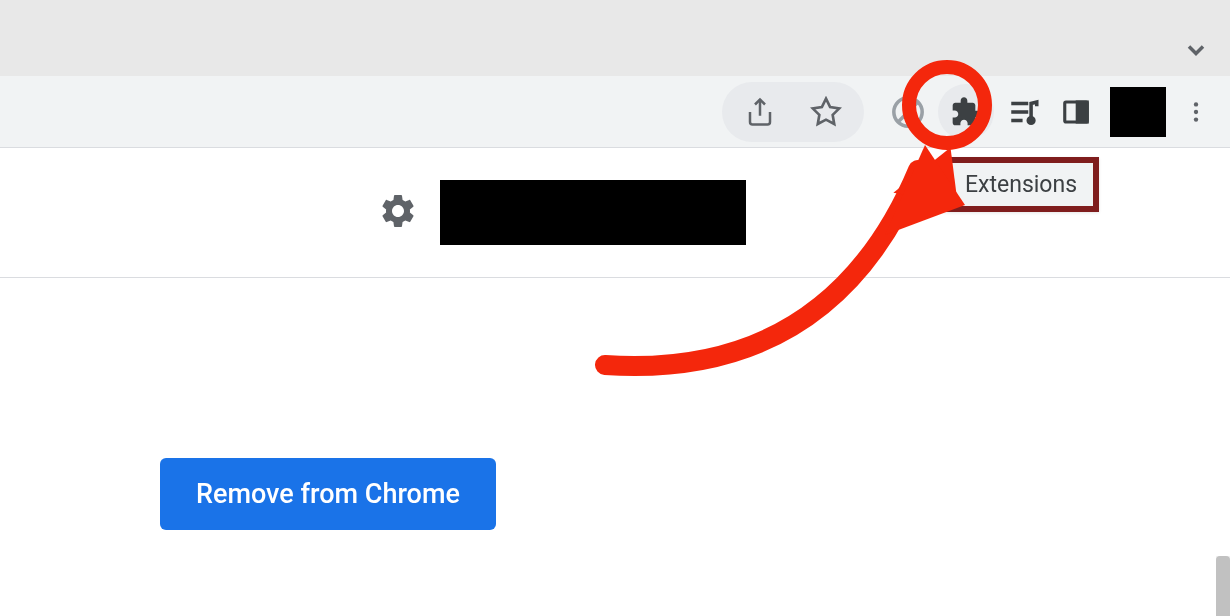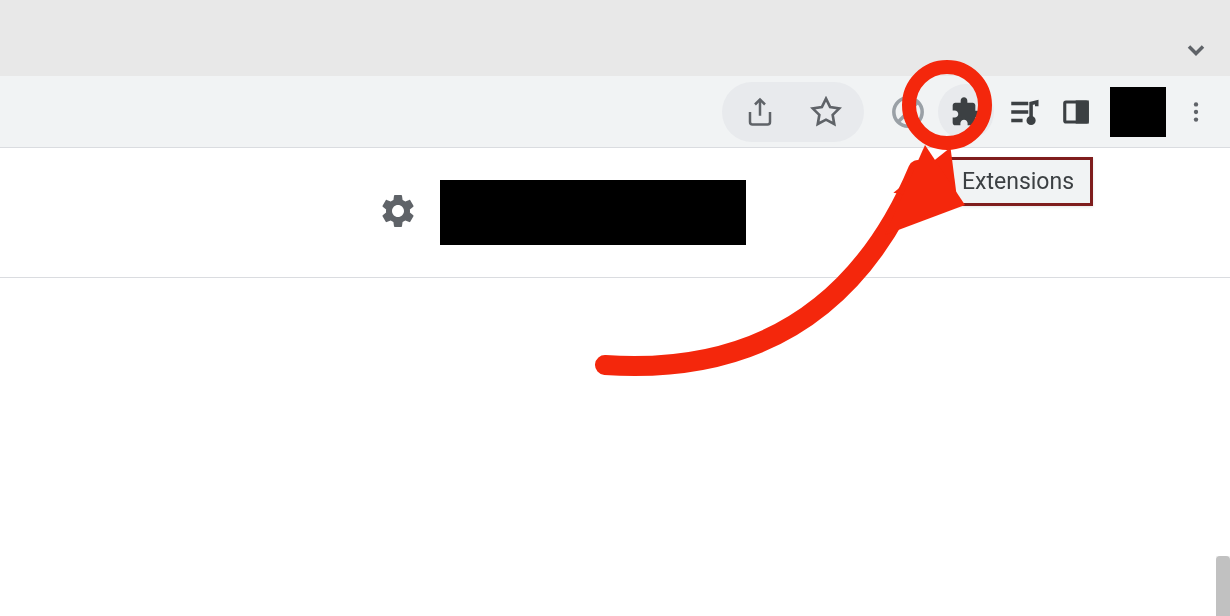--- a/index.html
+++ b/index.html
@@ -80,21 +80,21 @@
       width: 56px;
       height: 50px;
       background: #000;
       margin: 0 8px;
     }
     .tooltip {
       position: absolute;
       top: 157px;
       left: 943px;
       background: #f1f3f4;
-      border: 3px solid #7f1d1d;
+      border: 6px solid #7f1d1d;
       padding: 8px 16px;
       color: #3c4043;
       font-size: 23px;
       box-shadow: 0 1px 3px rgba(0,0,0,0.1);
       z-index: 50;
     }
     .page-header {
       width: 100%;
       height: 130px;
       background: #fff;
@@ -240,20 +240,21 @@
 <div class="page-header">
   <div class="gear-icon">
     <svg width="40" height="40" viewBox="0 0 24 24" fill="#5f6368">
       <path d="M19.14,12.94c0.04-0.3,0.06-0.61,0.06-0.94c0-0.32-0.02-0.64-0.07-0.94l2.03-1.58c0.18-0.14,0.23-0.41,0.12-0.61 l-1.92-3.32c-0.12-0.22-0.37-0.29-0.59-0.22l-2.39,0.96c-0.5-0.38-1.03-0.7-1.62-0.94L14.4,2.81c-0.04-0.24-0.24-0.41-0.48-0.41 h-3.84c-0.24,0-0.43,0.17-0.47,0.41L9.25,5.35C8.66,5.59,8.12,5.92,7.63,6.29L5.24,5.33c-0.22-0.08-0.47,0-0.59,0.22L2.74,8.87 C2.62,9.08,2.66,9.34,2.86,9.48l2.03,1.58C4.84,11.36,4.8,11.69,4.8,12s0.02,0.64,0.07,0.94l-2.03,1.58 c-0.18,0.14-0.23,0.41-0.12,0.61l1.92,3.32c0.12,0.22,0.37,0.29,0.59,0.22l2.39-0.96c0.5,0.38,1.03,0.7,1.62,0.94l0.36,2.54 c0.05,0.24,0.24,0.41,0.48,0.41h3.84c0.24,0,0.44-0.17,0.47-0.41l0.36-2.54c0.59-0.24,1.13-0.56,1.62-0.94l2.39,0.96 c0.22,0.08,0.47,0,0.59-0.22l1.92-3.32c0.12-0.22,0.07-0.47-0.12-0.61L19.14,12.94z M12,15.6c-1.98,0-3.6-1.62-3.6-3.6 s1.62-3.6,3.6-3.6s3.6,1.62,3.6,3.6S13.98,15.6,12,15.6z"></path>
     </svg>
   </div>
   <div class="title-block"></div>
 </div>
 
 <div class="content-area">
+  <button class="remove-button">Remove from Chrome</button>
 
   <div class="scrollbar-track">
     <div class="scrollbar-thumb"></div>
   </div>
 </div>
 
 <div class="annotation-overlay">
   <div class="red-circle"></div>
   <svg width="1230" height="616" style="position:absolute;top:0;left:0">
     <defs>

